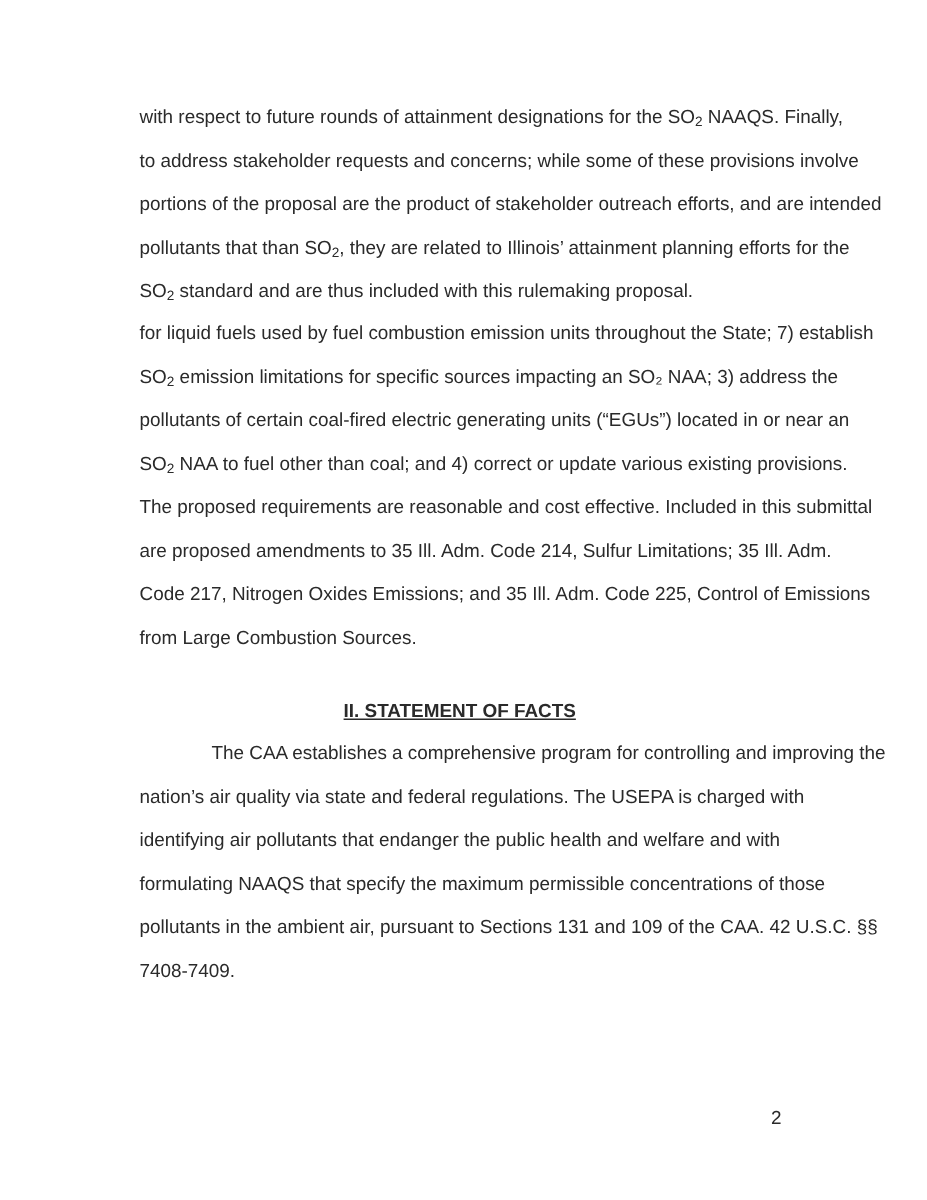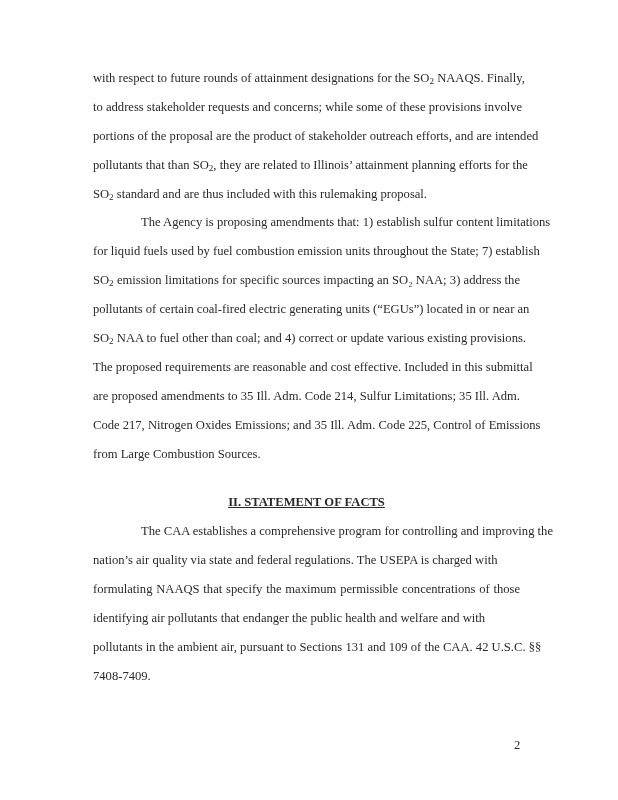--- a/index.html
+++ b/index.html
@@ -1,53 +1,52 @@
 <!DOCTYPE html>
 <html><head>
 <meta charset="utf-8">
 <style>
   html, body { margin: 0; padding: 0; background: #ffffff; }
   body { width: 618px; height: 800px; position: relative; overflow: hidden; }
   .page {
     position: absolute; left: 0; top: 0; width: 618px; height: 630px; background: #fff;
-    font-family: Liberation Serif, serif; color: #2a2a2a; font-size: 12.6px;
+    font-family: Liberation Sans, sans-serif; color: #2a2a2a; font-size: 12.6px;
   }
   .text-block { position: absolute; left: 93px; width: 427px; top: 64px; }
   .line { height: 28.9px; line-height: 28.9px; white-space: nowrap; text-align: justify; text-align-last: justify; }
   .line.last { text-align-last: left; }
   .line.indent { padding-left: 48px; }
   .heading { text-align: center; text-align-last: center; font-weight: bold; text-decoration: underline; margin-top: 20px; }
   sub { font-size: 0.72em; vertical-align: -0.25em; line-height: 0; }
   .page-number { position: absolute; left: 514px; top: 738px; font-size: 12.6px; }
 </style>
 </head>
 <body>
 
 <div class="page">
   <div class="text-block">
     <div class="line"><span>with respect to future rounds of attainment designations for the SO</span><sub>2</sub><span> NAAQS.  Finally,</span></div>
     <div class="line"><span>to address stakeholder requests and concerns; while some of these provisions involve</span></div>
     <div class="line"><span>portions of the proposal are the product of stakeholder outreach efforts, and are intended</span></div>
     <div class="line"><span>pollutants that than SO</span><sub>2</sub><span>, they are related to Illinois’ attainment planning efforts for the</span></div>
     <div class="line last"><span>SO</span><sub>2</sub><span> standard and are thus included with this rulemaking proposal.</span></div>
 
-    <div class="line indent"><span>The Agency is proposing amendments that: 1) establish sulfur content limitations</span></div>
     <div class="line"><span>for liquid fuels used by fuel combustion emission units throughout the State; 7) establish</span></div>
     <div class="line"><span>SO</span><sub>2</sub><span> emission limitations for specific sources impacting an SO₂ NAA; 3) address the</span></div>
     <div class="line"><span>pollutants of certain coal-fired electric generating units (“EGUs”) located in or near an</span></div>
     <div class="line"><span>SO</span><sub>2</sub><span> NAA to fuel other than coal; and 4) correct or update various existing provisions.</span></div>
     <div class="line"><span>The proposed requirements are reasonable and cost effective.  Included in this submittal</span></div>
     <div class="line"><span>are proposed amendments to 35 Ill. Adm. Code 214, Sulfur Limitations; 35 Ill. Adm.</span></div>
     <div class="line"><span>Code 217, Nitrogen Oxides Emissions; and 35 Ill. Adm. Code 225, Control of Emissions</span></div>
     <div class="line last"><span>from Large Combustion Sources.</span></div>
 
     <div class="line heading"><span>II.  STATEMENT OF FACTS</span></div>
 
     <div class="line indent"><span>The CAA establishes a comprehensive program for controlling and improving the</span></div>
     <div class="line last"><span>nation’s air quality via state and federal regulations.  The USEPA is charged with</span></div>
+    <div class="line last"><span>identifying air pollutants that endanger the public health and welfare and with</span></div>
     <div class="line"><span>formulating NAAQS that specify the maximum permissible concentrations of those</span></div>
-    <div class="line last"><span>identifying air pollutants that endanger the public health and welfare and with</span></div>
     <div class="line"><span>pollutants in the ambient air, pursuant to Sections 131 and 109 of the CAA. 42 U.S.C. §§</span></div>
     <div class="line last"><span>7408-7409.</span></div>
   </div>
 
   <div class="page-number">2</div>
 </div>
 
 </body></html>

